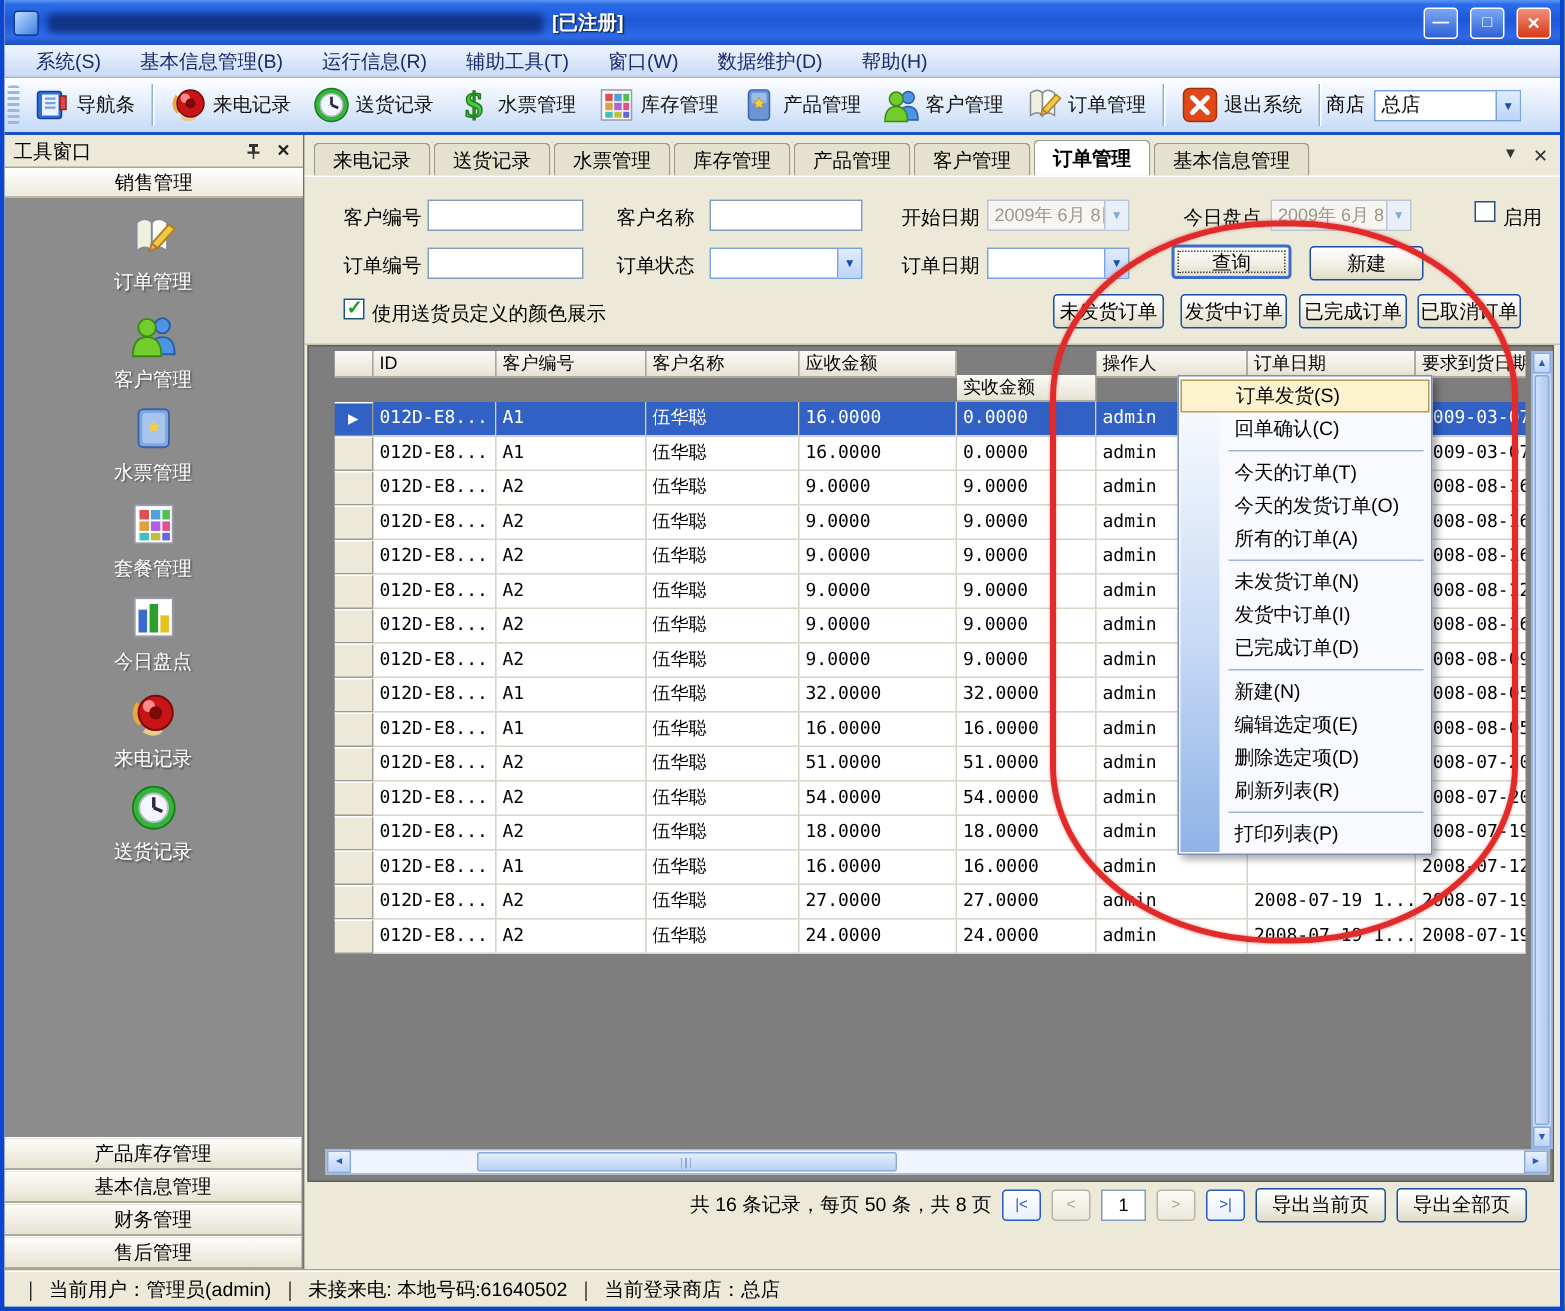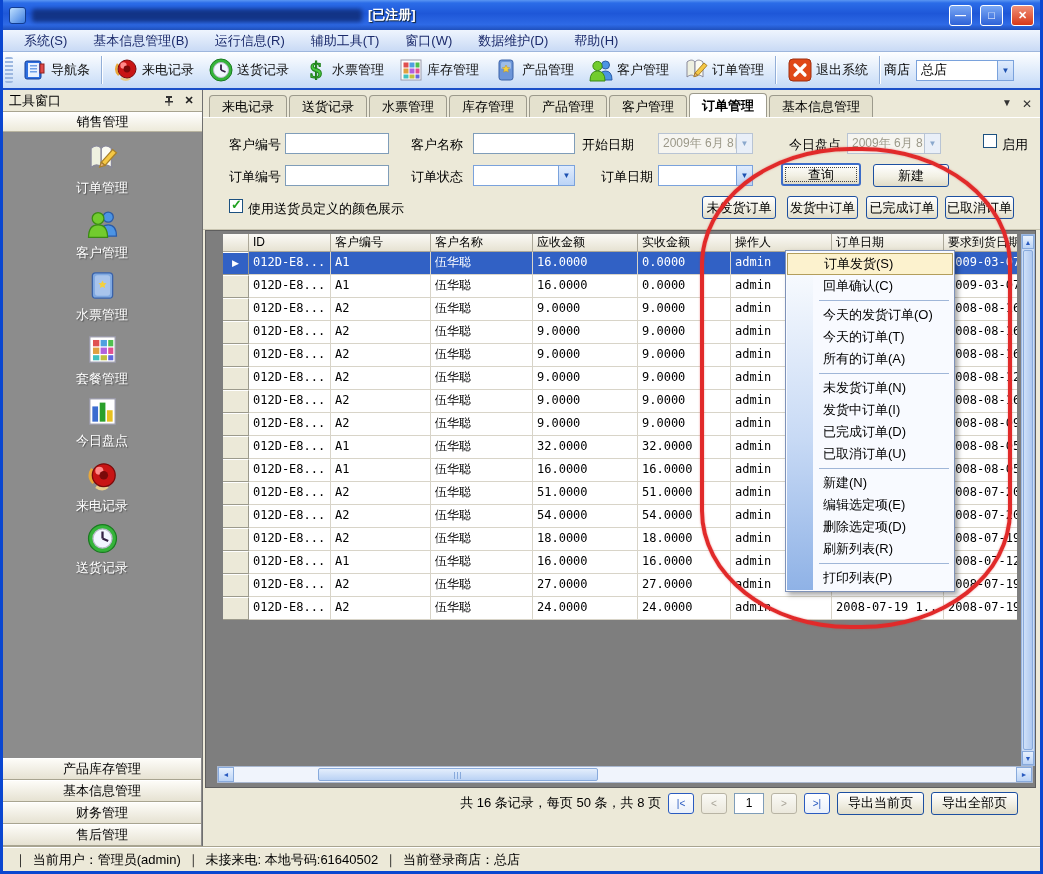--- a/index.html
+++ b/index.html
@@ -345,21 +345,21 @@
     <div id="tab-tools">
       <span>▼</span>
       <span style="font-size:12px">✕</span>
     </div>
 
     <div id="filter">
       <span class="flabel" style="left:26px;top:18px">客户编号</span>
       <input class="tbox" style="left: 82px; top: 15px; width: 104px;" value="">
       <span class="flabel" style="left:208px;top:18px">客户名称</span>
       <input class="tbox" style="left: 270px; top: 15px; width: 102px;" value="">
-      <span class="flabel" style="left:379px;top:18px">开始日期</span>
+      <span class="flabel" style="left:398px;top:18px">开始日期</span>
       <span class="combo disabled" style="position:absolute;left:455px;top:15px;width:95px">
         <span class="val">2009年 6月 8日</span>
         <span class="arr">▼</span>
       </span>
       <span class="flabel" style="left:586px;top:18px">今日盘点</span>
       <span class="combo disabled" style="position:absolute;left:644px;top:15px;width:94px">
         <span class="val">2009年 6月 8日</span>
         <span class="arr">▼</span>
       </span>
       <span class="cb" style="left:780px;top:16px"></span>
@@ -391,21 +391,21 @@
     </div>
 
     <div id="gray">
       <div id="grid">
         <div class="g-hrow" id="grid-header">
             <div class="g-h" style="width: 26px;"></div>
             <div class="g-h" style="width: 82px;">ID</div>
             <div class="g-h" style="width: 100px;">客户编号</div>
             <div class="g-h" style="width: 102px;">客户名称</div>
             <div class="g-h" style="width: 105px;">应收金额</div>
-            <div class="g-h" style="width: 93px;">实收金额</div>
+            <div class="g-h" style="width: 93px; margin-top: 16px;">实收金额</div>
             <div class="g-h" style="width: 101px;">操作人</div>
             <div class="g-h" style="width: 112px;">订单日期</div>
             <div class="g-h" style="width: 90px;">要求到货日期</div>
           </div>
         <div id="grid-rows">
             <div class="g-row sel">
               <div class="g-cell g-selc" style="width: 26px;">
                 <span>▶</span>
               </div>
               <div class="g-cell" style="width: 82px;">012D-E8...</div>
@@ -604,28 +604,27 @@
       <span class="pgbtn dis">&gt;</span>
       <span class="pgbtn">&gt;|</span>
       <span class="expbtn">导出当前页</span>
       <span class="expbtn">导出全部页</span>
     </div>
 
     <div id="ctxmenu">
         <div class="m-item hl">订单发货(S)</div>
         <div class="m-item">回单确认(C)</div>
         <div class="m-sep"></div>
+        <div class="m-item">今天的订单(T)</div>
         <div class="m-item">今天的发货订单(O)</div>
-        <div class="m-item">今天的订单(T)</div>
         <div class="m-item">所有的订单(A)</div>
         <div class="m-sep"></div>
         <div class="m-item">未发货订单(N)</div>
         <div class="m-item">发货中订单(I)</div>
         <div class="m-item">已完成订单(D)</div>
-        <div class="m-item">已取消订单(U)</div>
         <div class="m-sep"></div>
         <div class="m-item">新建(N)</div>
         <div class="m-item">编辑选定项(E)</div>
         <div class="m-item">删除选定项(D)</div>
         <div class="m-item">刷新列表(R)</div>
         <div class="m-sep"></div>
         <div class="m-item">打印列表(P)</div>
       </div>
     <div id="annot"></div>
   </div>

